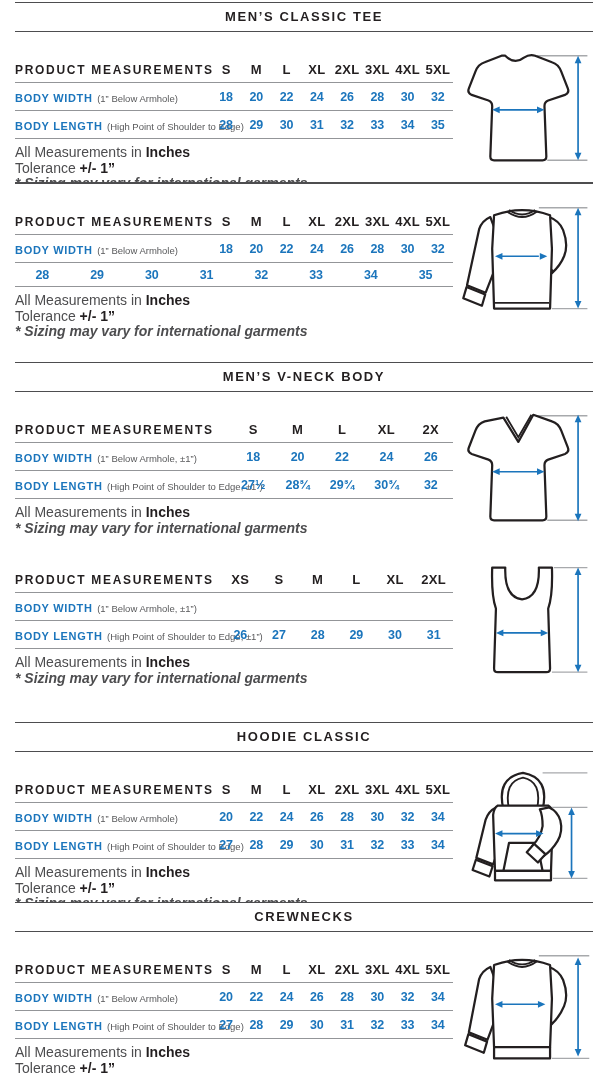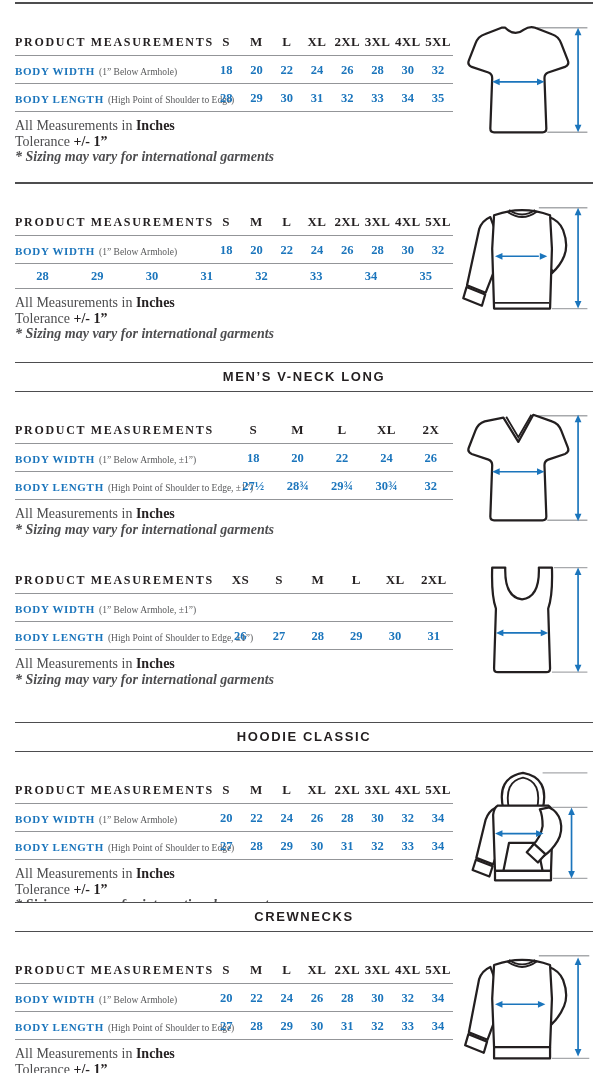--- a/index.html
+++ b/index.html
@@ -14,21 +14,21 @@
   .section { height:180px; overflow:hidden; }
   .section:last-child { height:173px; }
 
   .titlebar .rule { border-top:1.5px solid #4d4d4f; }
   .titlebar .title {
     font-size:13px; font-weight:bold; letter-spacing:1.6px;
     text-align:center; color:#231f20; margin:6px 0 7px 0;
   }
 
   .body-row { display:flex; }
-  .table-col { width:438px; flex:0 0 auto; padding-top:28px;font-family:Liberation Serif, serif; }
+  .table-col { width:438px; flex:0 0 auto; padding-top:28px; }
   .garment {
     width:140px; flex:0 0 auto; padding-top:12px;
   }
   .garment svg { width:140px; height:128px; display:block; }
 
   .trow { display:flex; align-items:center; border-bottom:1.5px solid #939598; }
   .thead { padding:2px 0 5px 0; }
   .trow.data-row { padding:5px 0 4px 0; }
 
   .label-cell { width:196px; flex:0 0 auto; white-space:nowrap; overflow:visible; }
@@ -52,20 +52,21 @@
   .sizing { font-style:italic; font-weight:bold; color:#414042; }
 </style>
 </head>
 <body>
 
 <div class="page">
   <div>
   <section class="section">
     <div class="titlebar">
       <div class="rule"></div>
+      <h2 class="title">MEN’S CLASSIC TEE</h2>
       <div class="rule"></div>
     </div>
     <div class="body-row">
       <div class="table-col cols-8">
         <div class="trow thead">
           <div class="label-cell header-label">PRODUCT MEASUREMENTS</div>
           <div class="vals">
                 <div class="cell size-cell">S</div>
                 <div class="cell size-cell">M</div>
                 <div class="cell size-cell">L</div>
@@ -198,21 +199,21 @@
               <path d="M134 10l-3.6 8h7.2z" fill="#1b75bc"></path>
               <path d="M134 118l-3.6-8h7.2z" fill="#1b75bc"></path>
   </svg>
           </div>
     </div>
   </section>
 
   <section class="section">
     <div class="titlebar">
       <div class="rule"></div>
-      <h2 class="title">MEN’S V-NECK LONG</h2>
+      <h2 class="title">MEN’S V-NECK BODY</h2>
       <div class="rule"></div>
     </div>
     <div class="body-row">
       <div class="table-col cols-5">
         <div class="trow thead">
           <div class="label-cell header-label">PRODUCT MEASUREMENTS</div>
           <div class="vals">
                 <div class="cell size-cell">S</div>
                 <div class="cell size-cell">M</div>
                 <div class="cell size-cell">L</div>

